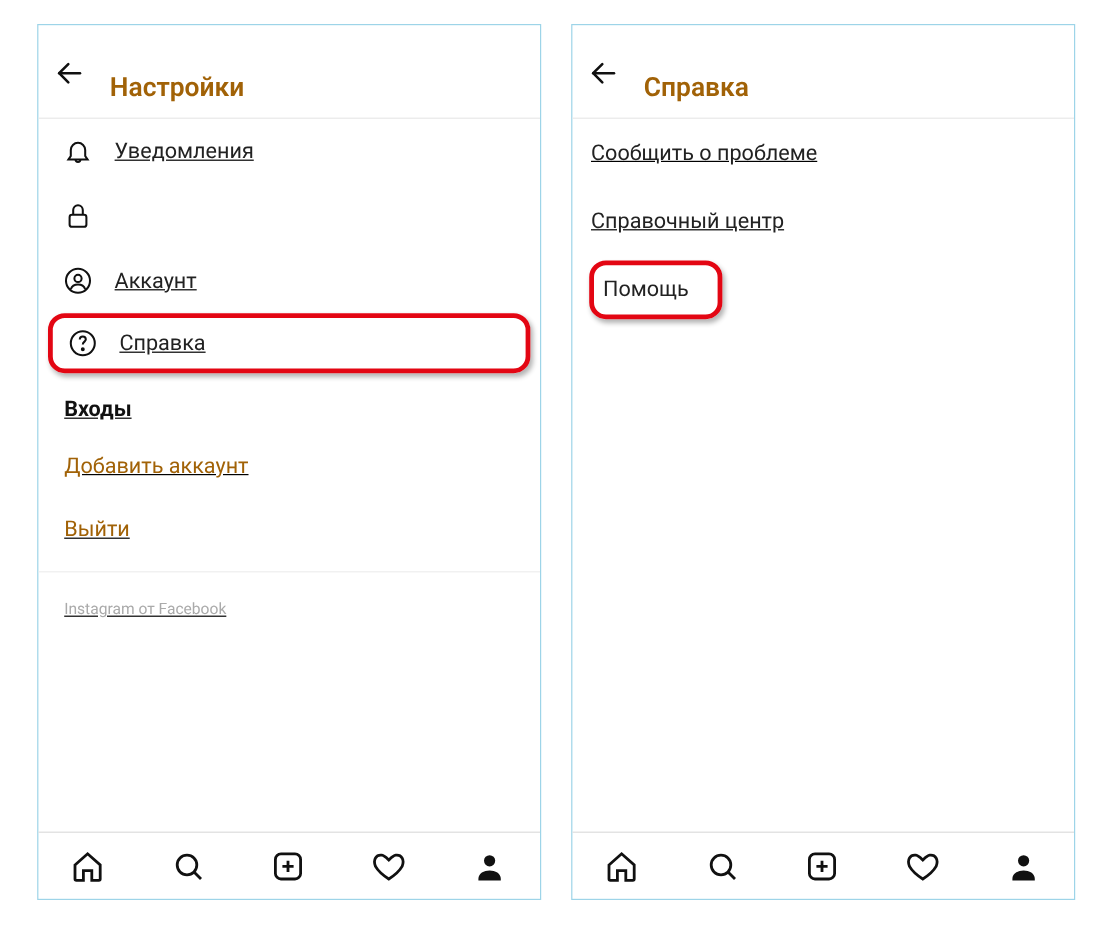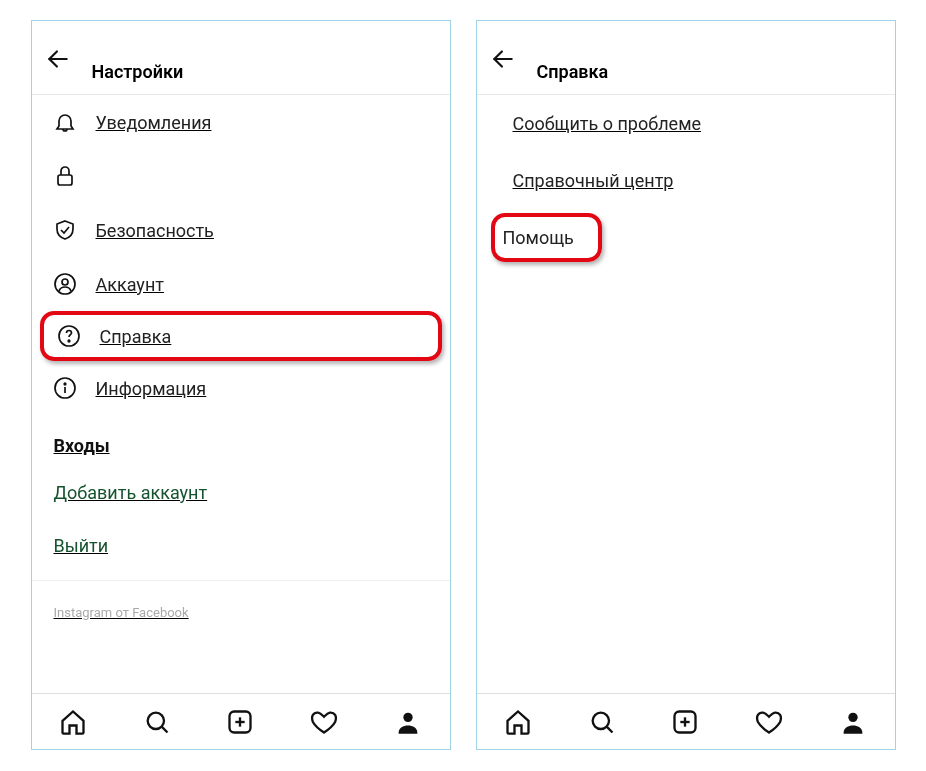--- a/index.html
+++ b/index.html
@@ -30,23 +30,23 @@
     }
     .back-arrow {
       width: 28px;
       height: 28px;
       display: flex;
       align-items: center;
       justify-content: center;
       cursor: pointer;
     }
     .header-title {
-      font-size: 18px;
+      font-size: 22px;
       font-weight: 600;
-      color: #000000;
+      color: #a16207;
       margin-top: 26px;
     }
     .divider {
       height: 1px;
       background: #e8e8e8;
       width: 100%;
     }
     .content {
       flex: 1;
       overflow: hidden;
@@ -55,21 +55,21 @@
     }
     .menu-list { flex:1;text-decoration:underline; }
     .menu-item {
       display: flex;
       align-items: center;
       padding: 14px 20px;
       gap: 18px;
       cursor: pointer;
     }
     .menu-item.simple {
-      padding: 18px 36px;
+      padding: 18px 16px;
     }
     .menu-icon {
       width: 26px;
       height: 26px;
       flex-shrink:0;
       display: flex;
       align-items: center;
       justify-content: center;
     }
     .menu-label {
@@ -89,21 +89,21 @@
        padding: 10px 24px 10px 8px;
     }
     .section-title {
       font-size: 18px;
       font-weight: 700;
       color: #111;
       padding: 20px 22px 10px 22px;
     }
     .link-item {
       font-size: 18px;
-      color: #14532d;
+      color: #a16207;
       padding: 16px 22px;
       cursor: pointer;
     }
     .footer-text {
       font-size: 13px;
       color: #aaa;
       padding: 24px 22px 10px 22px;
       border-top:1px solid #eee;
       margin-top:8px;
     }
@@ -153,29 +153,20 @@
 
       <div class="menu-item">
         <span class="menu-icon">
           <svg width="24" height="24" viewBox="0 0 24 24" fill="none" stroke="#111" stroke-width="1.7">
               <rect x="5" y="11" width="14" height="10" rx="2"></rect>
               <path d="M8 11V7a4 4 0 018 0v4"></path>
             </svg>
         </span>
       </div>
 
-      <div class="menu-item">
-        <span class="menu-icon">
-          <svg width="24" height="24" viewBox="0 0 24 24" fill="none" stroke="#111" stroke-width="1.7">
-              <path d="M12 3l8 3v5c0 5-3.5 8.5-8 10-4.5-1.5-8-5-8-10V6l8-3z"></path>
-              <polyline points="8 12 11 15 16 9"></polyline>
-            </svg>
-        </span>
-        <span class="menu-label">Безопасность</span>
-      </div>
 
 
       <div class="menu-item">
         <span class="menu-icon">
           <svg width="24" height="24" viewBox="0 0 24 24" fill="none" stroke="#111" stroke-width="1.7">
               <circle cx="12" cy="12" r="10"></circle>
               <circle cx="12" cy="10" r="3"></circle>
               <path d="M6 19c1-3 4-4 6-4s5 1 6 4"></path>
             </svg>
         </span>
@@ -186,30 +177,20 @@
         <span class="menu-icon">
           <svg width="24" height="24" viewBox="0 0 24 24" fill="none" stroke="#111" stroke-width="1.7">
               <circle cx="12" cy="12" r="10"></circle>
               <path d="M9.5 9a2.5 2.5 0 015 0c0 1.5-2.5 2-2.5 4"></path>
               <circle cx="12" cy="17" r="0.8" fill="#111"></circle>
             </svg>
         </span>
         <span class="menu-label">Справка</span>
       </div>
 
-      <div class="menu-item">
-        <span class="menu-icon">
-          <svg width="24" height="24" viewBox="0 0 24 24" fill="none" stroke="#111" stroke-width="1.7">
-              <circle cx="12" cy="12" r="10"></circle>
-              <circle cx="12" cy="8" r="0.8" fill="#111"></circle>
-              <line x1="12" y1="11" x2="12" y2="17"></line>
-            </svg>
-        </span>
-        <span class="menu-label">Информация</span>
-      </div>
 
       <div class="section-title">Входы</div>
 
       <div class="link-item">Добавить аккаунт</div>
       <div class="link-item">Выйти</div>
 
       <div class="footer-text">Instagram от Facebook</div>
     </div>
   </div>
 

